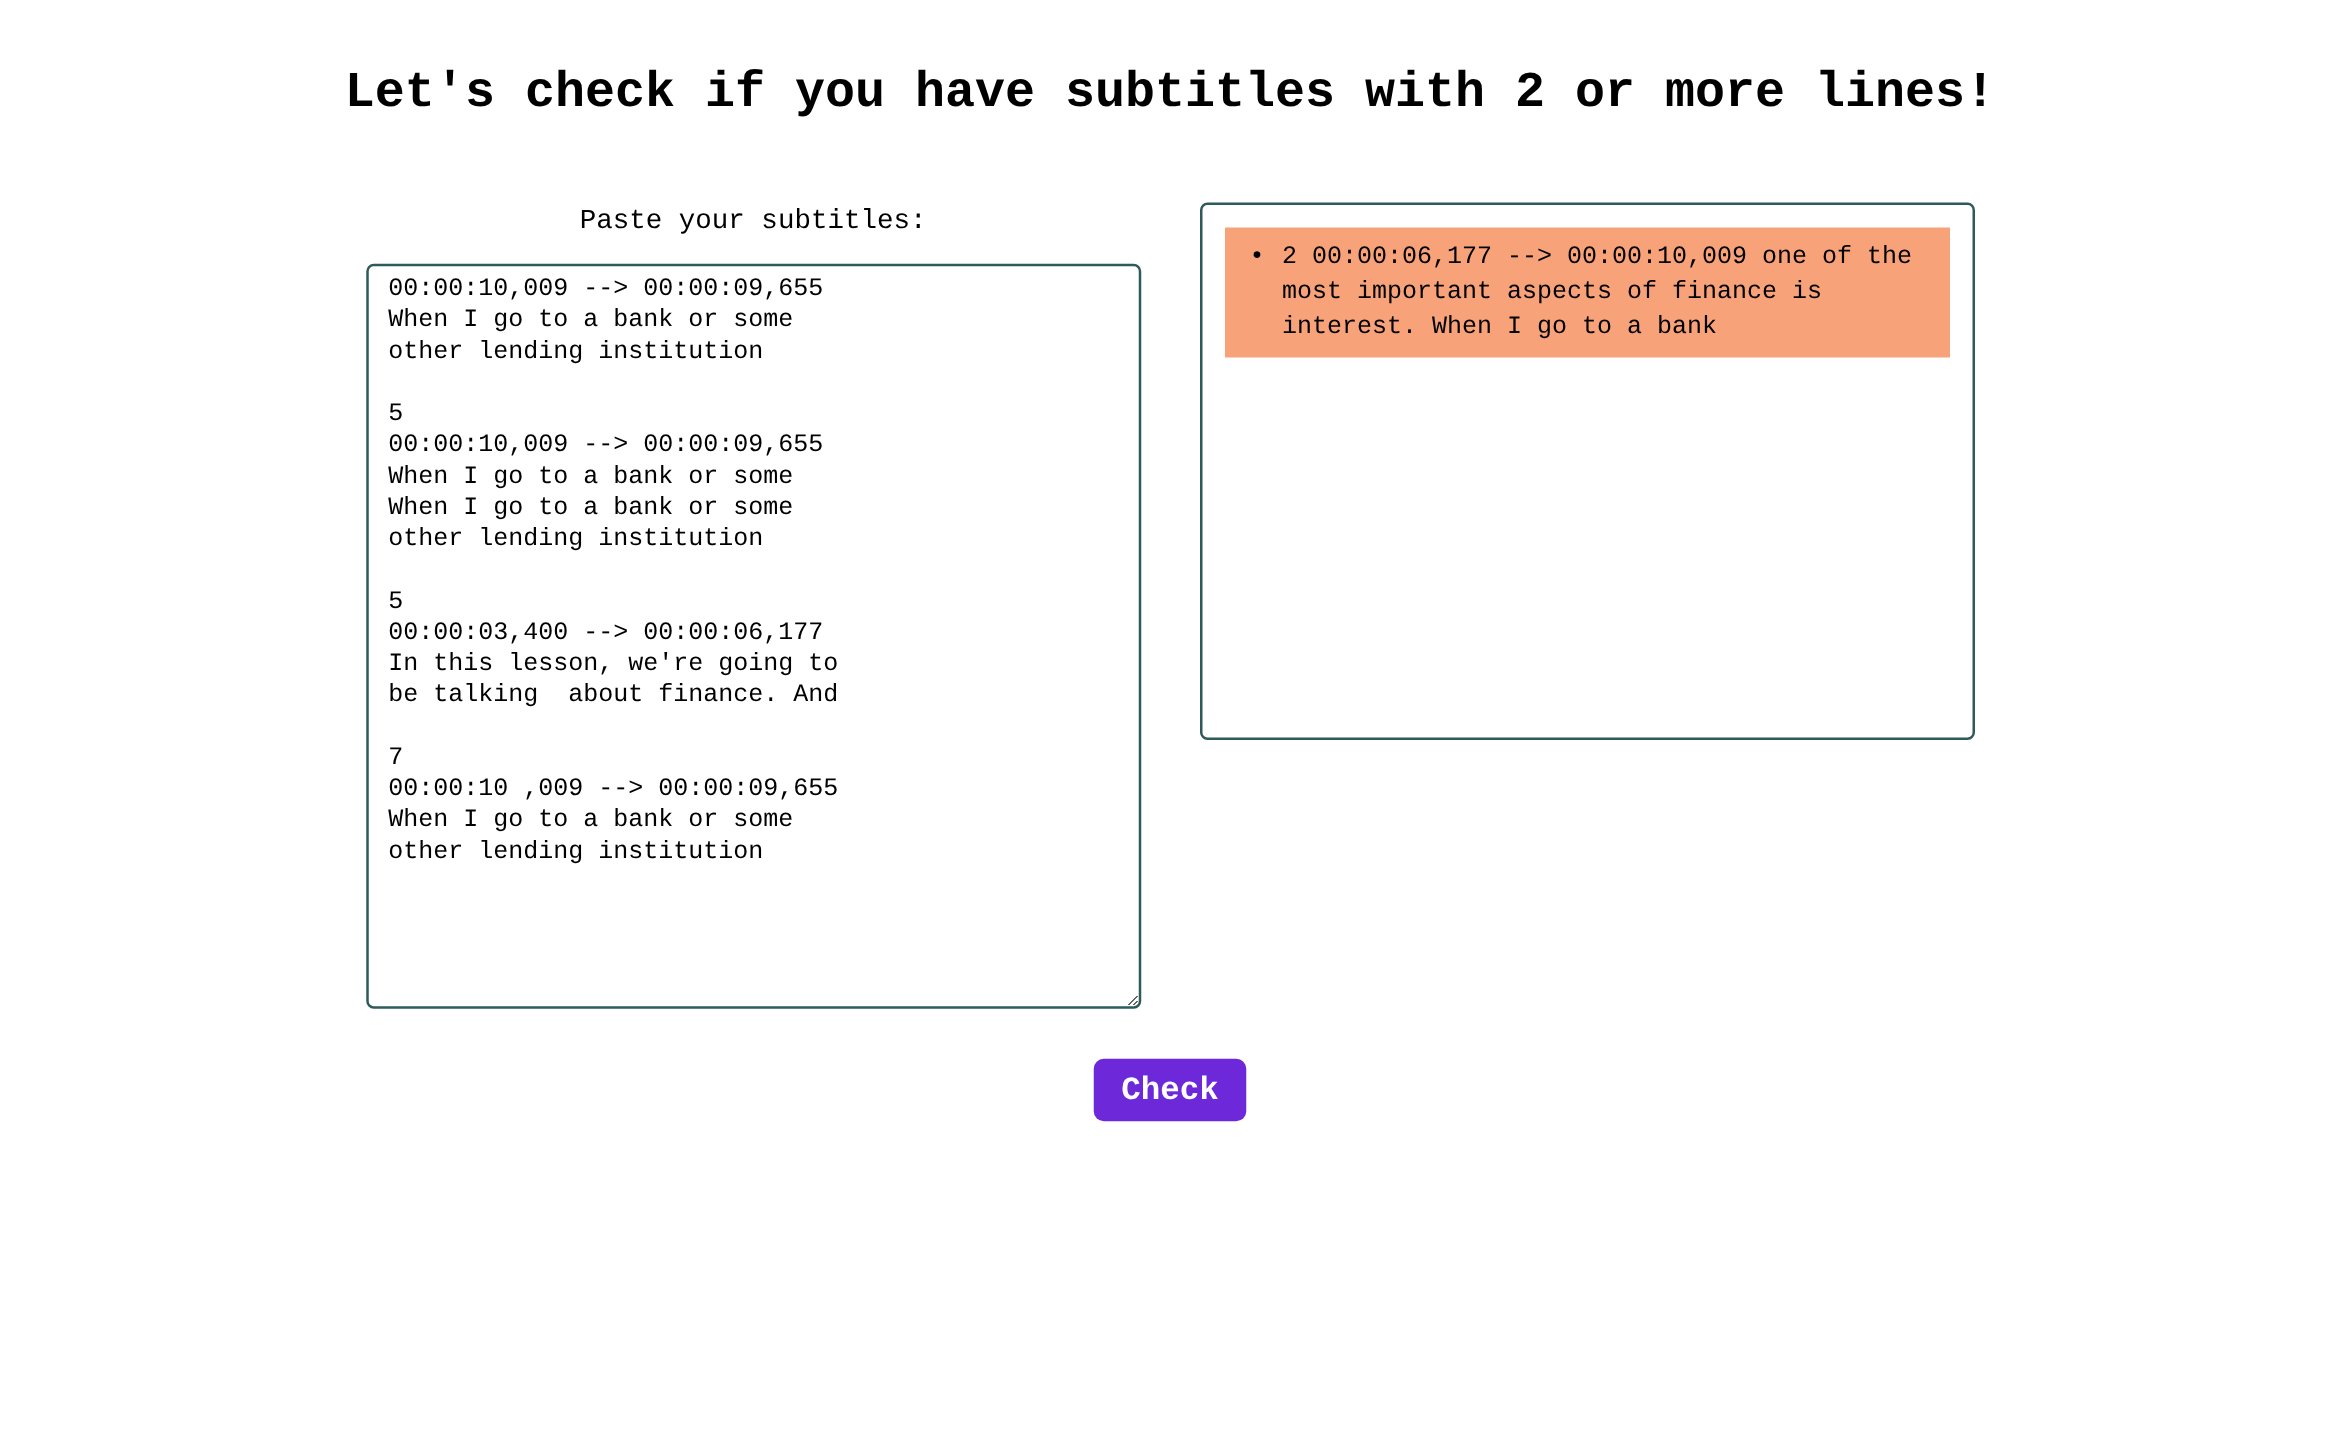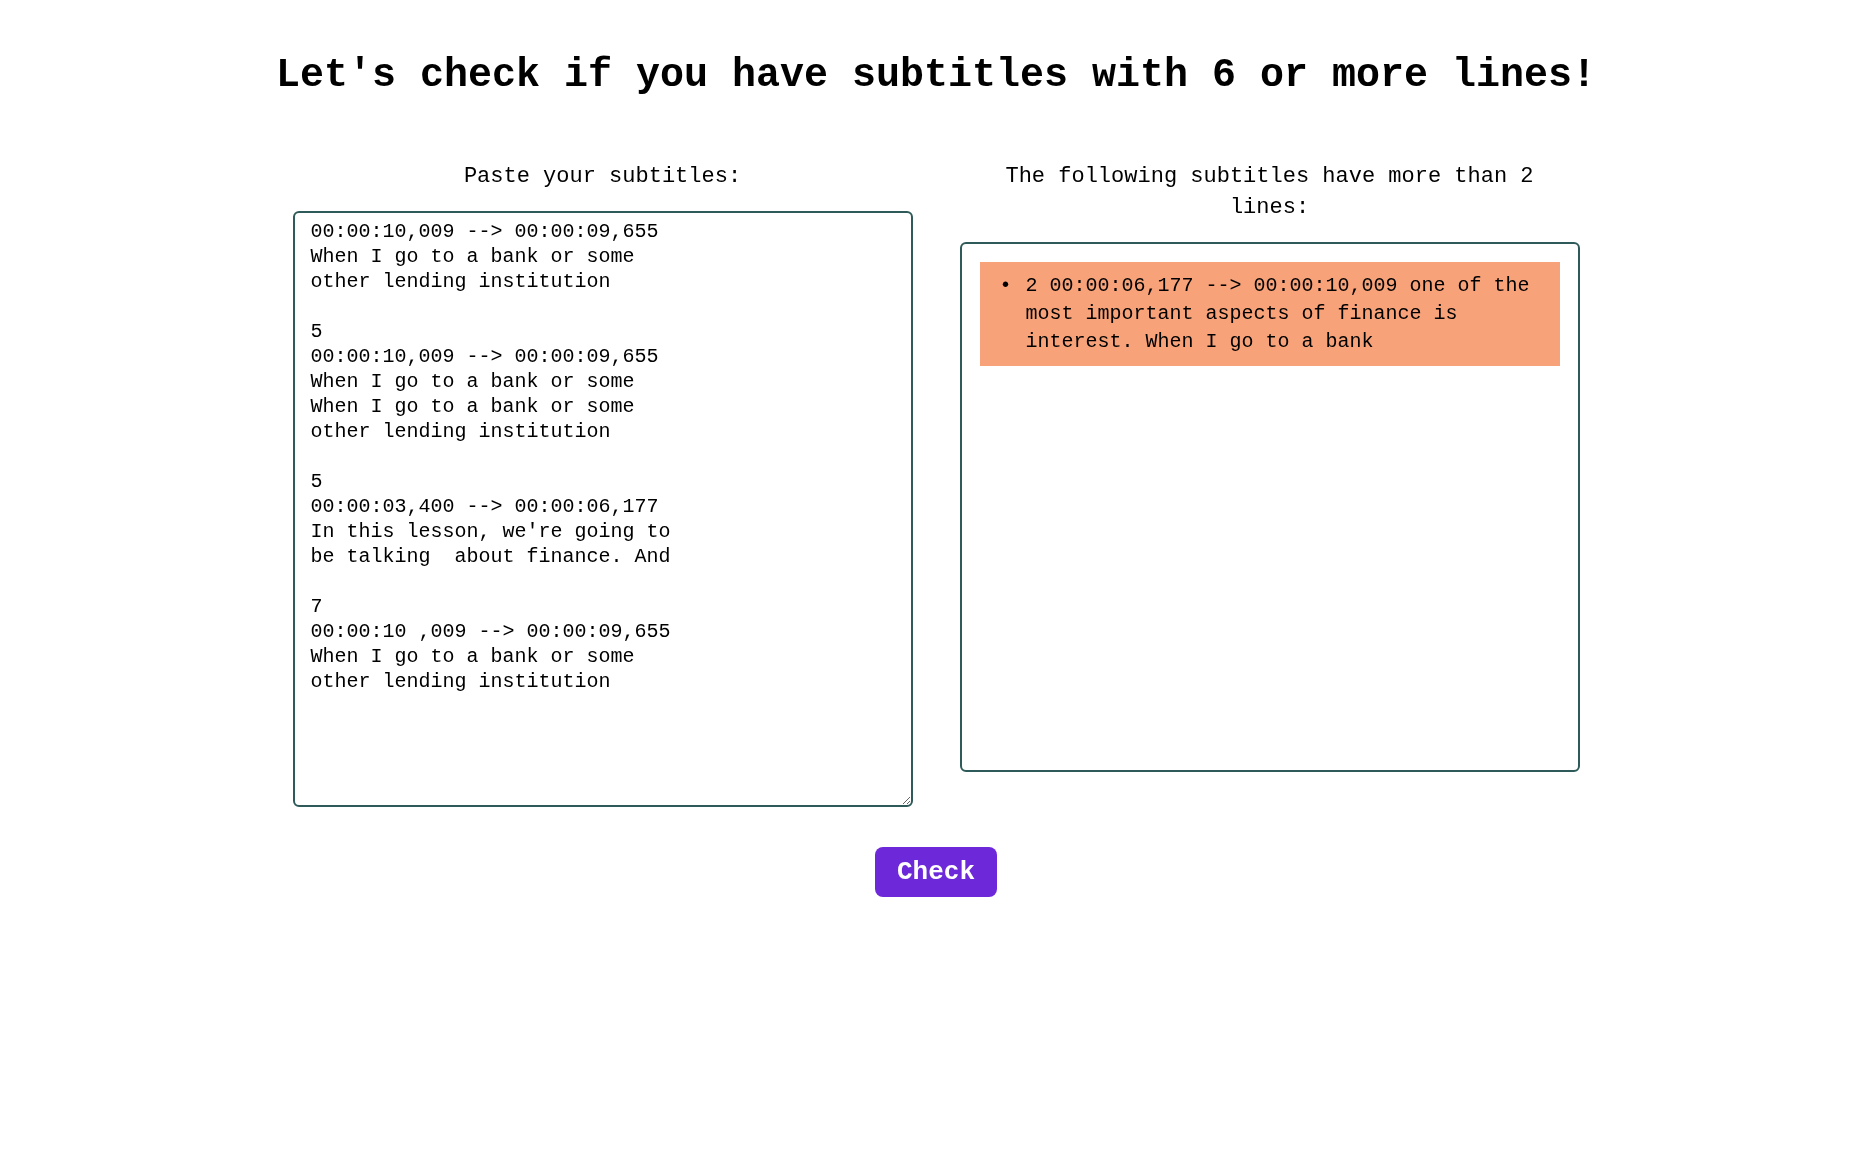--- a/index.html
+++ b/index.html
@@ -55,21 +55,21 @@
       font-size: 20px;
       padding: 6px 16px;
       line-height: 1.25;
       resize: both;
       outline: none;
       overflow: auto;
     }
 
     .results-box {
       width: 100%;
-      height: 530px;
+      height: 430px;
       border: 2px solid #2e5b59;
       border-radius: 6px;
       padding: 18px 18px;
       overflow: auto;
     }
 
     .result-item {
       background: #f8a27a;
       padding: 10px 14px 10px 14px;
       font-size: 20px;
@@ -102,21 +102,21 @@
       font-family: "Courier New", Courier, monospace;
       font-size: 26px;
       font-weight: bold;
       padding: 10px 22px;
       cursor: pointer;
     }
   </style>
 </head>
 <body>
 
-<h1 class="page-title">Let's check if you have subtitles with 6 or more lines!</h1>
+<h1 class="page-title">Let's check if you have subtitles with 2 or more lines!</h1>
 
 <div class="columns">
 
   <div class="column">
     <div class="column-label">Paste your subtitles:</div>
     <textarea class="subtitles-textarea" style="">00:00:10,009 --&gt; 00:00:09,655
 When I go to a bank or some
 other lending institution
 
 5
@@ -130,21 +130,20 @@
 In this lesson, we're going to
 be talking  about finance. And
 
 7
 00:00:10 ,009 --&gt; 00:00:09,655
 When I go to a bank or some
 other lending institution</textarea>
   </div>
 
   <div class="column">
-    <div class="column-label">The following subtitles have more than 2 lines:</div>
     <div class="results-box">
       <div class="result-item">
         <span class="result-item-text">2 00:00:06,177 --&gt; 00:00:10,009 one of the most important aspects of finance is interest. When I go to a bank</span>
       </div>
     </div>
   </div>
 
 </div>
 
 <div class="button-row">

